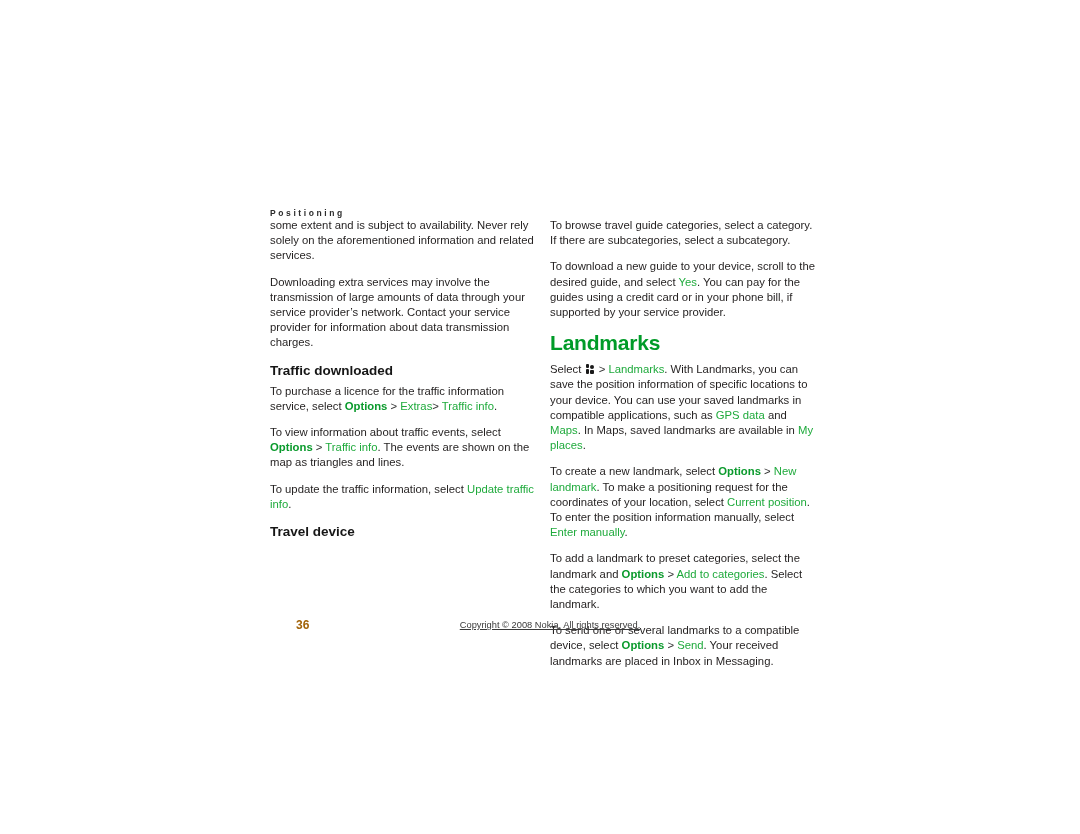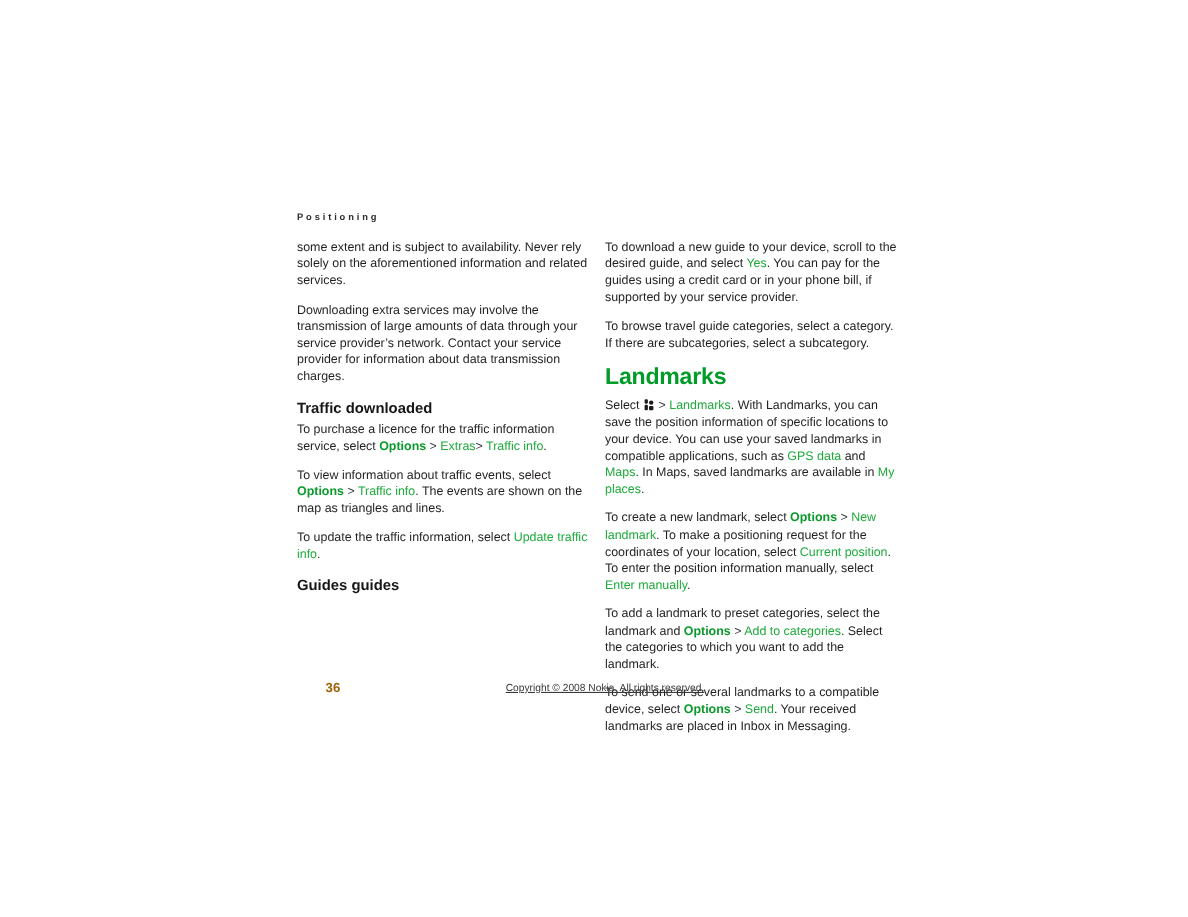--- a/index.html
+++ b/index.html
@@ -22,21 +22,21 @@
     top: 0;
     width: 1080px;
     height: 834px;
     background: #ffffff;
   }
 
   
   .running-header {
     position: absolute;
     left: 270px;
-    top: 192px;
+    top: 208px;
     font-size: 8.5px;
     font-weight: bold;
     letter-spacing: 2.6px;
     color: #2b2b2b;
   }
 
   
   .col {
     position: absolute;
     top: 218px;
@@ -138,30 +138,30 @@
     <h2 class="sub">Traffic downloaded</h2>
 
 
     <p class="para"><span>To purchase a licence for the traffic information service, select </span><span class="ui-b">Options</span><span class="sep"> &gt; </span><span class="ui">Extras</span><span class="sep">&gt; </span><span class="ui">Traffic info</span><span>.</span></p>
 
     <p class="para"><span>To view information about traffic events, select </span><span class="ui-b">Options</span><span class="sep"> &gt; </span><span class="ui">Traffic info</span><span>. The events are shown on the map as triangles and lines.</span></p>
 
 
     <p class="para"><span>To update the traffic information, select </span><span class="ui">Update traffic info</span><span>.</span></p>
 
-    <h2 class="sub">Guides guides</h2>
+    <h2 class="sub">Travel device</h2>
 
 
   </div>
 
   <div class="col col-right">
 
+    <p class="para">To browse travel guide categories, select a category. If there are subcategories, select a subcategory.</p>
+
     <p class="para"><span>To download a new guide to your device, scroll to the desired guide, and select </span><span class="ui">Yes</span><span>. You can pay for the guides using a credit card or in your phone bill, if supported by your service provider.</span></p>
-
-    <p class="para">To browse travel guide categories, select a category. If there are subcategories, select a subcategory.</p>
 
     <h1 class="section">Landmarks</h1>
 
     <p class="para"><span>Select </span><span class="menu-key"><i></i><i></i><i></i><i></i></span><span class="sep"> &gt; </span><span class="ui">Landmarks</span><span>. With Landmarks, you can save the position information of specific locations to your device. You can use your saved landmarks in compatible applications, such as </span><span class="ui">GPS data</span><span> and </span><span class="ui">Maps</span><span>. In Maps, saved landmarks are available in </span><span class="ui">My places</span><span>.</span></p>
 
     <p class="para"><span>To create a new landmark, select </span><span class="ui-b">Options</span><span class="sep"> &gt; </span><span class="ui">New landmark</span><span>. To make a positioning request for the coordinates of your location, select </span><span class="ui">Current position</span><span>. To enter the position information manually, select </span><span class="ui">Enter manually</span><span>.</span></p>
 
     <p class="para"><span>To add a landmark to preset categories, select the landmark and </span><span class="ui-b">Options</span><span class="sep"> &gt; </span><span class="ui">Add to categories</span><span>. Select the categories to which you want to add the landmark.</span></p>
 
     <p class="para"><span>To send one or several landmarks to a compatible device, select </span><span class="ui-b">Options</span><span class="sep"> &gt; </span><span class="ui">Send</span><span>. Your received landmarks are placed in Inbox in Messaging.</span></p>

